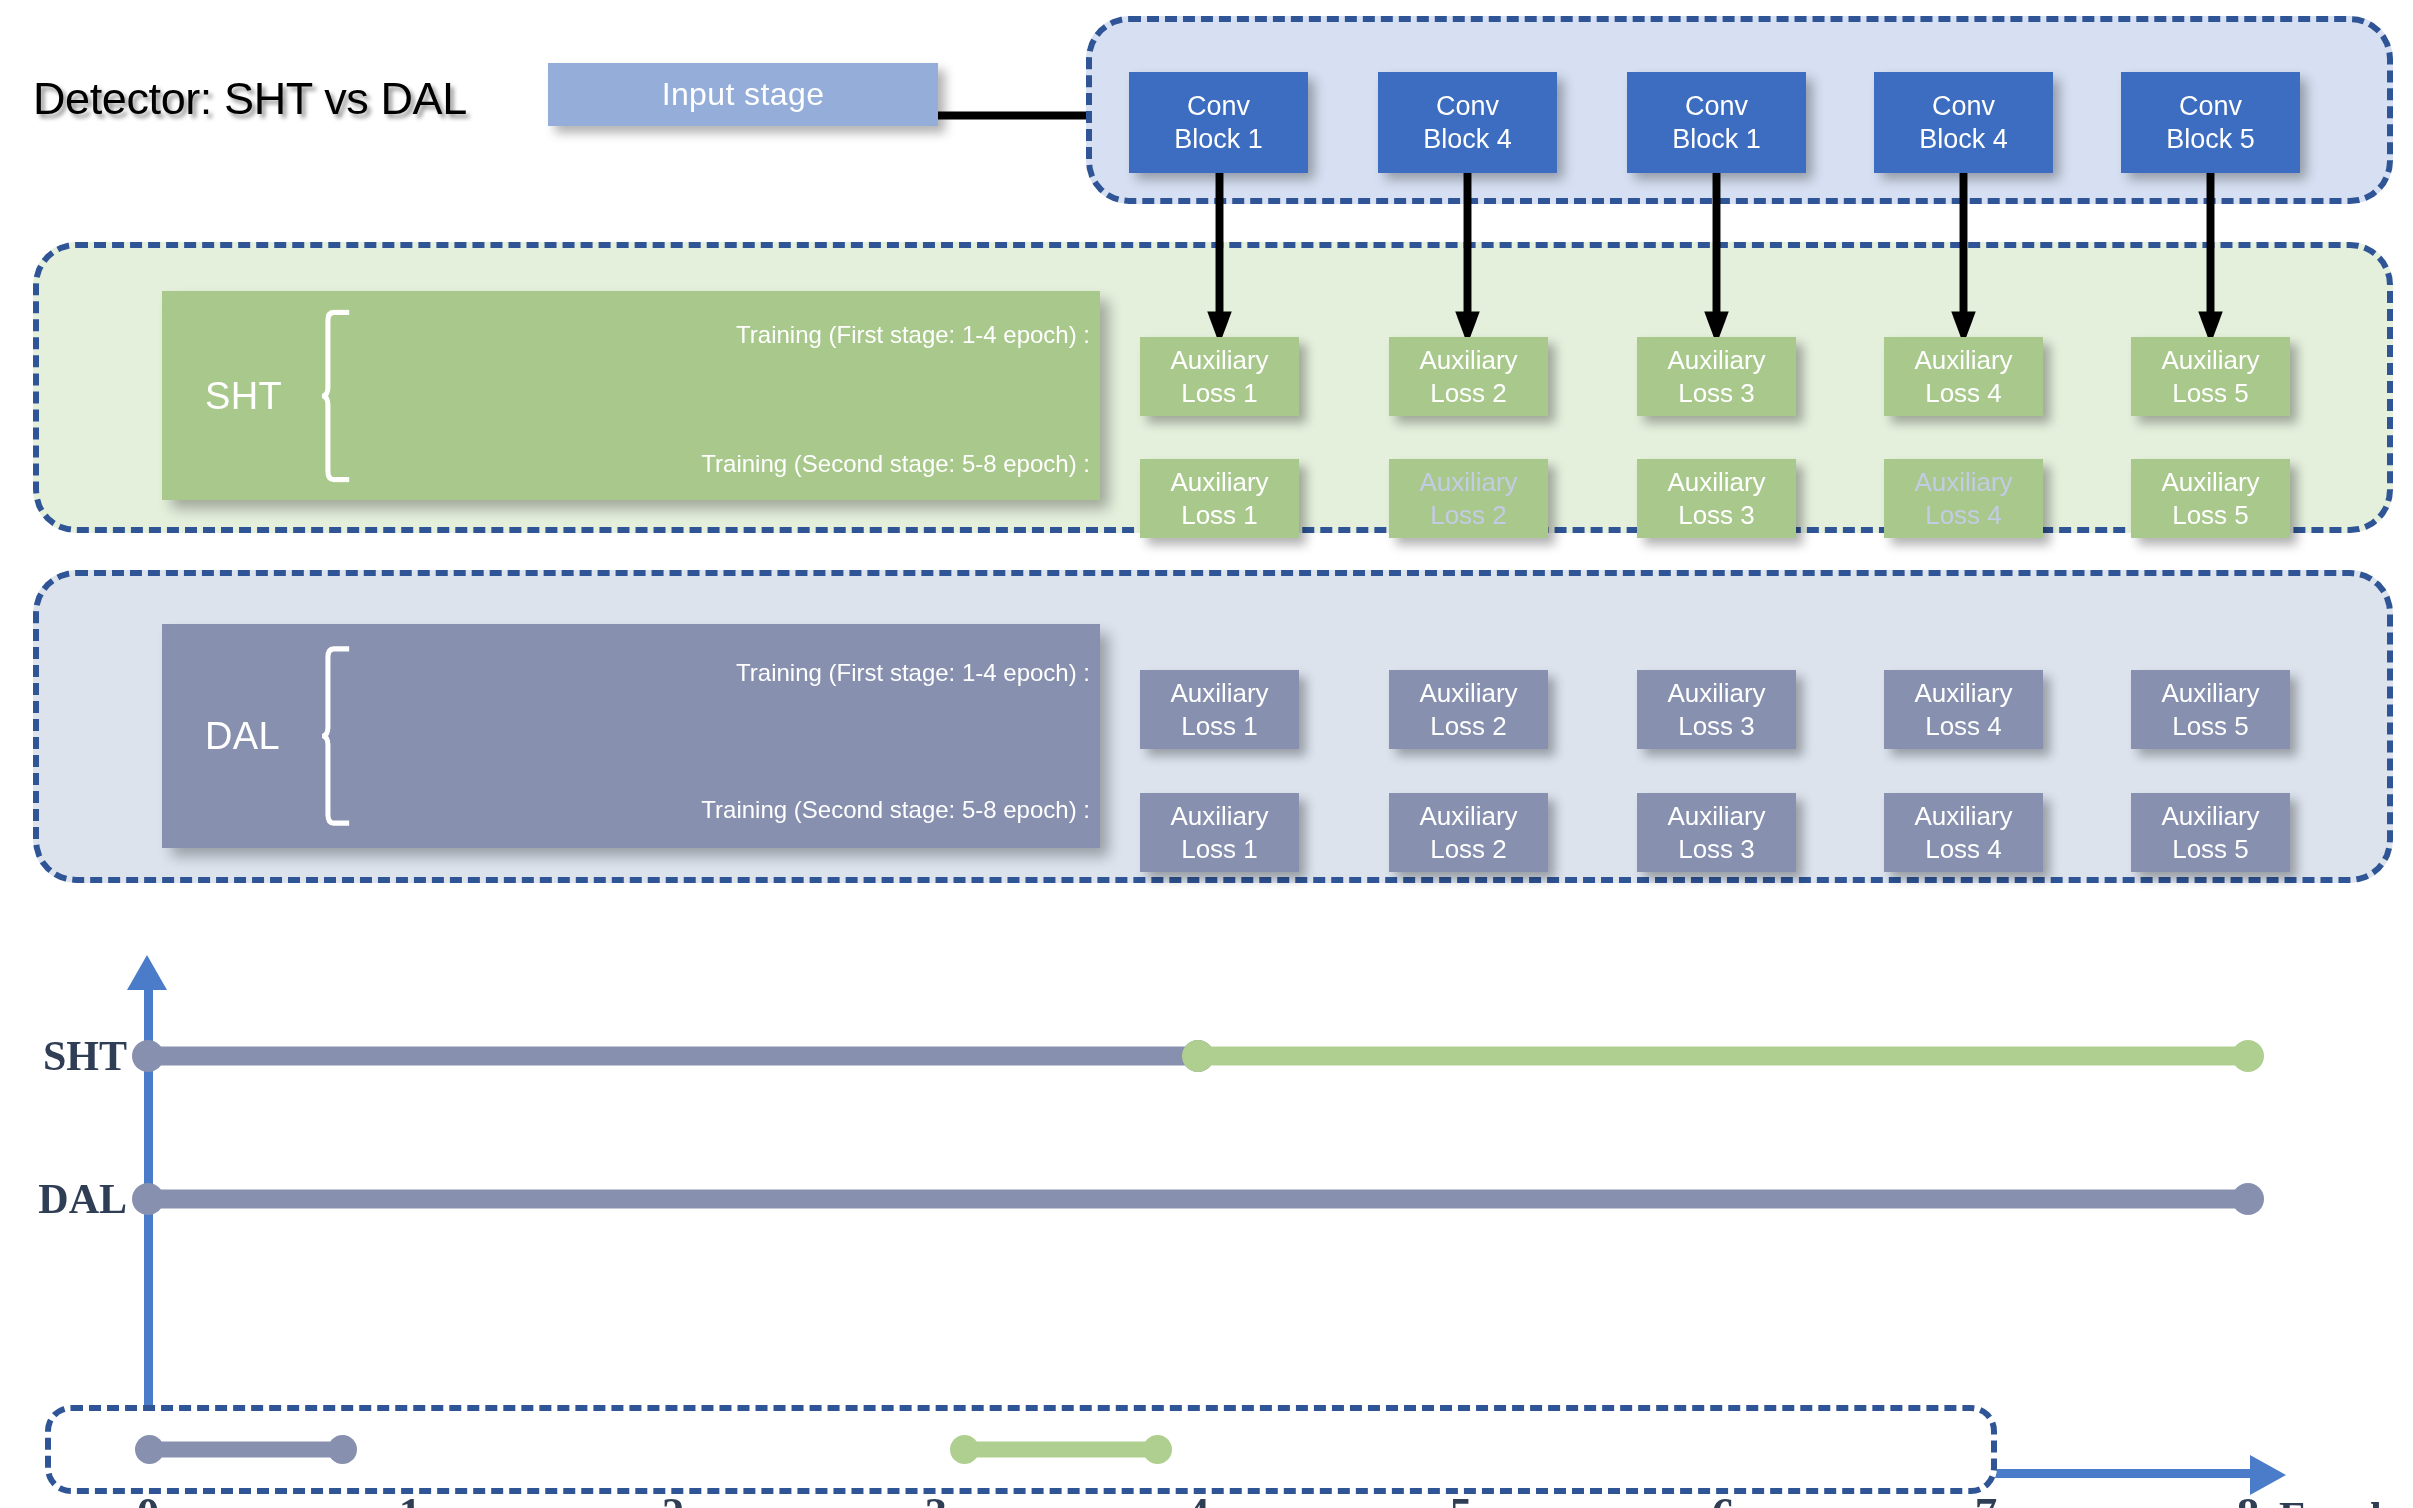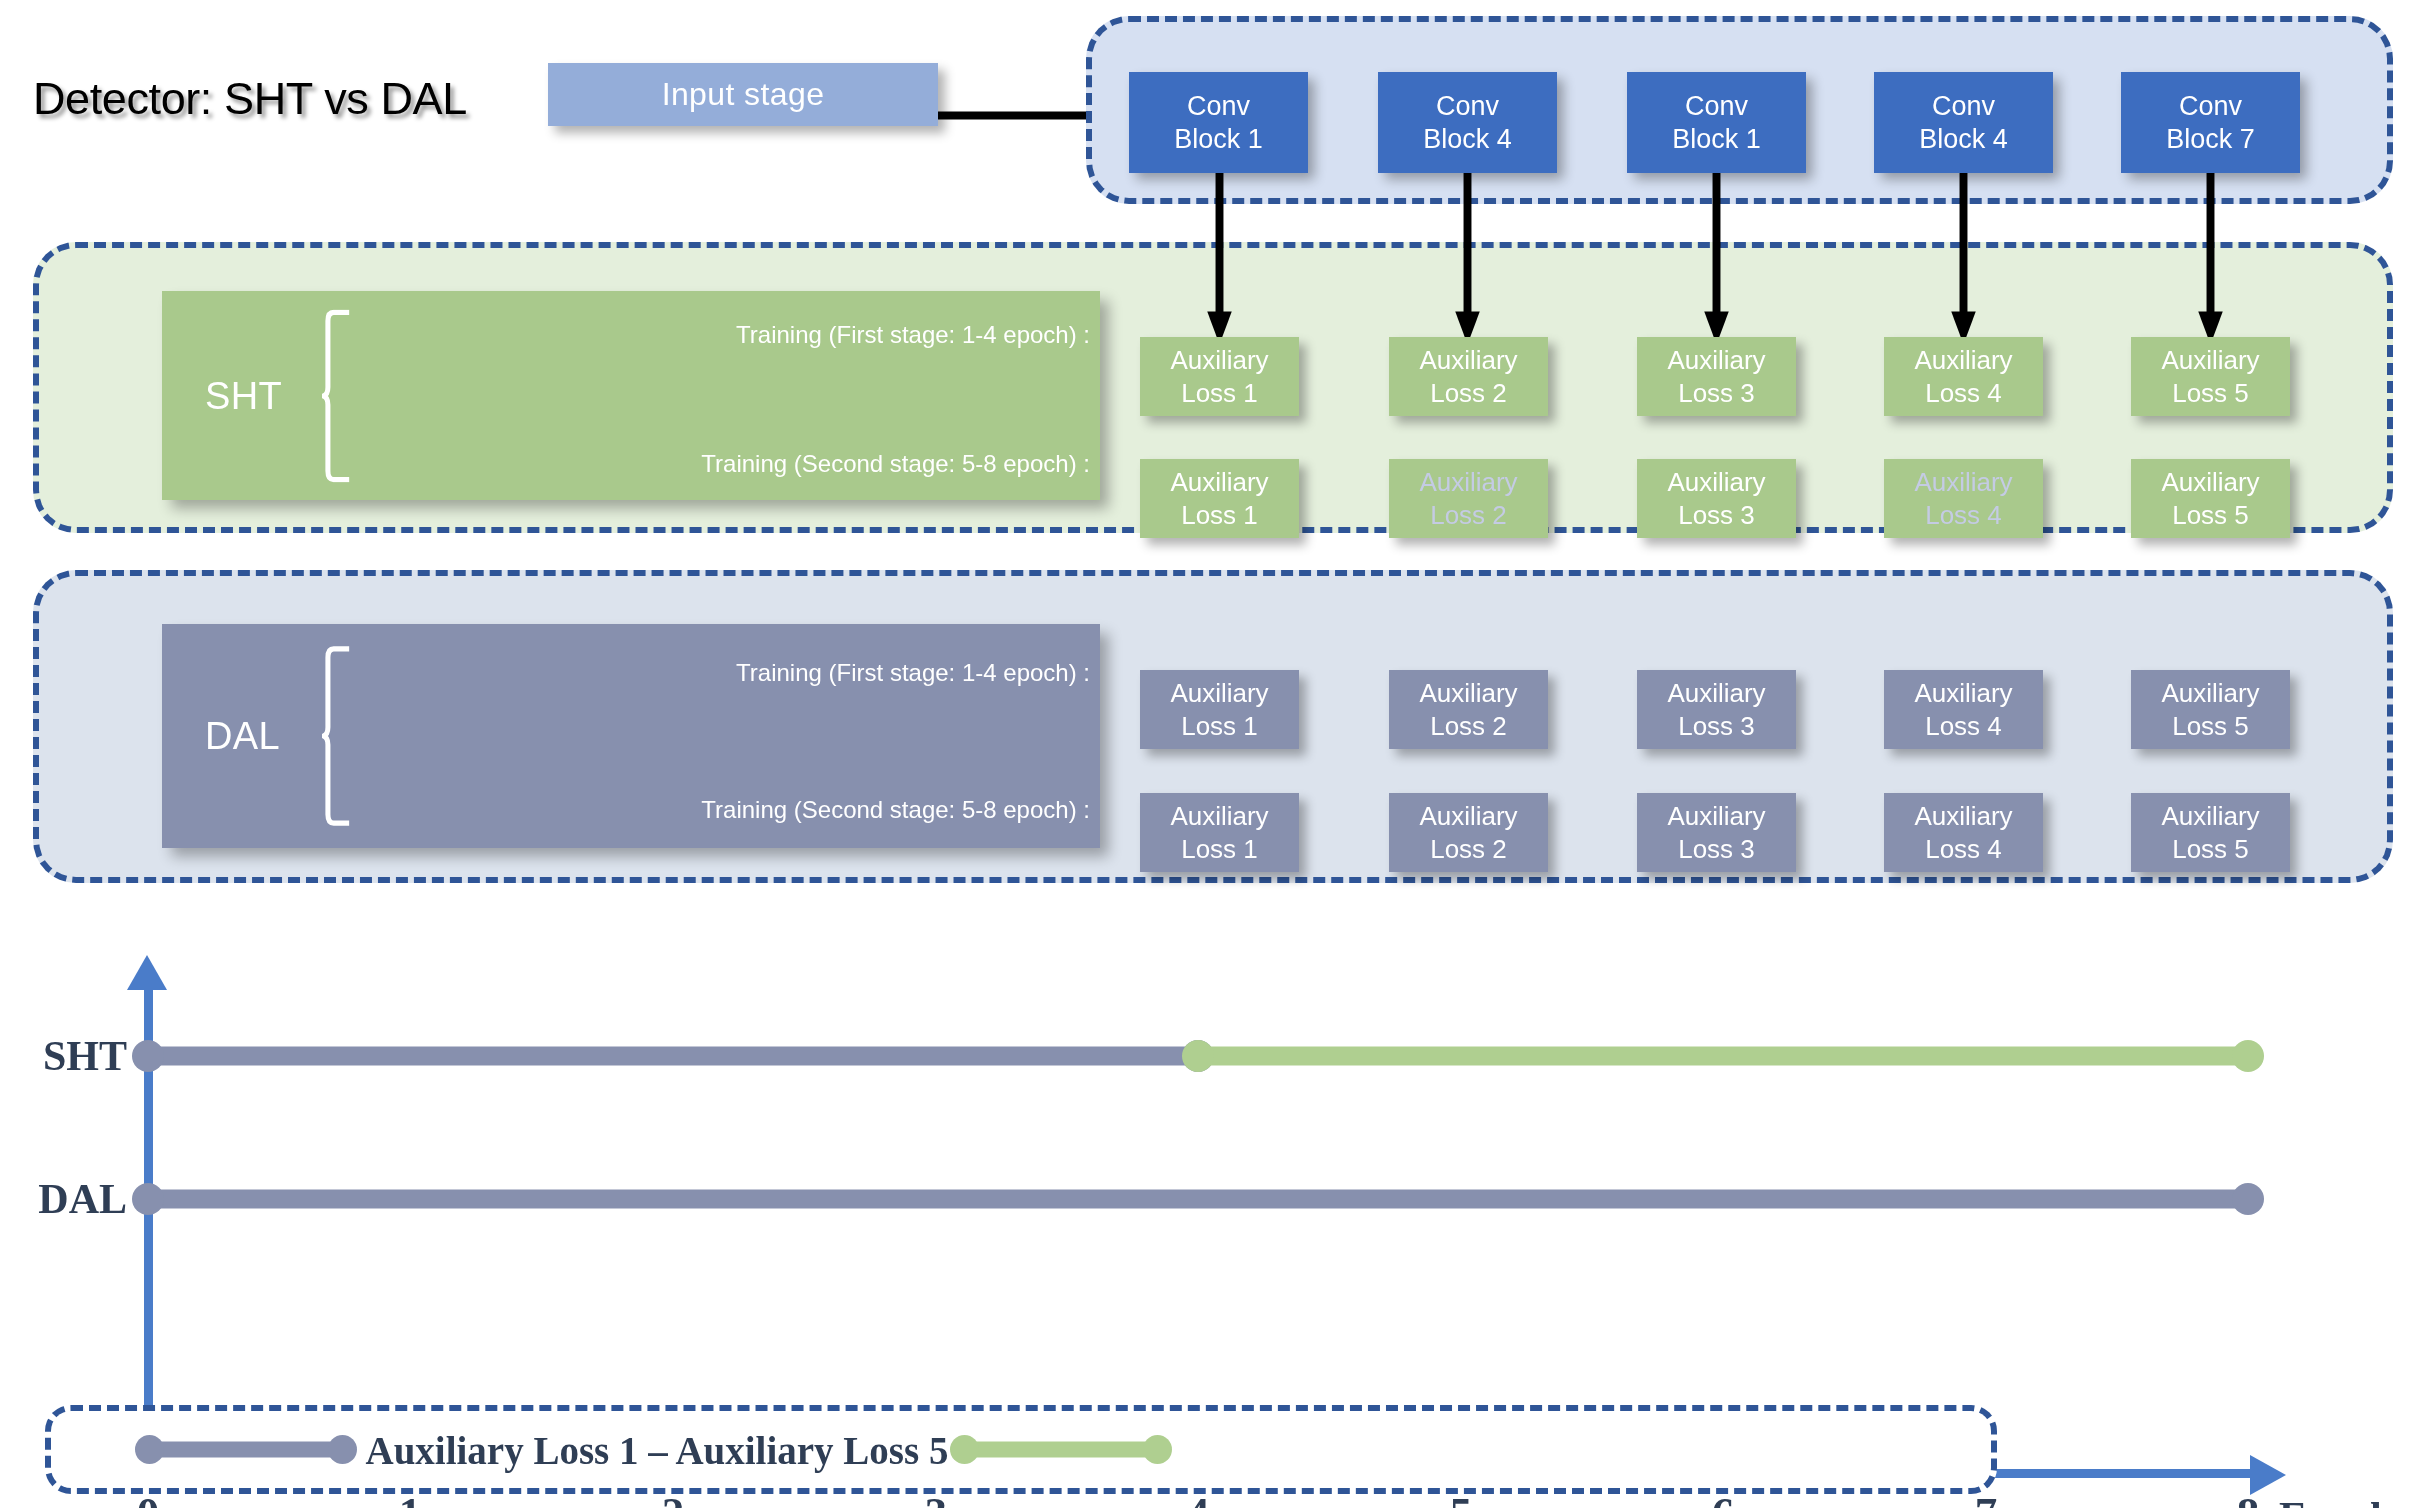--- a/index.html
+++ b/index.html
@@ -163,21 +163,21 @@
     <div class="abs conv-block" style="left: 541px;">
       <span>Conv</span>
       <span>Block 1</span>
     </div>
     <div class="abs conv-block" style="left: 788px;">
       <span>Conv</span>
       <span>Block 4</span>
     </div>
     <div class="abs conv-block" style="left: 1035px;">
       <span>Conv</span>
-      <span>Block 7</span>
+      <span>Block 5</span>
     </div>
   </div>
 
 <div class="abs group" id="sht-group">
   <div class="stage-panel" id="sht-panel">
     <div class="panel-tag">SHT</div>
     <svg class="brace" width="32" height="173" viewBox="0 0 44 240" xmlns="http://www.w3.org/2000/svg">
       <path d="M34 4 L16 4 Q8 4 8 16 L8 108 Q8 118 2 120 Q8 122 8 132 L8 224 Q8 236 16 236 L34 236" fill="none" stroke="#ffffff" stroke-width="7" stroke-linecap="square"></path>
     </svg>
     <div class="stage-line first">Training (First stage: 1-4 epoch) :</div>
@@ -331,21 +331,20 @@
     <div class="tick-label" style="left: 2248px; top: 593px;">8</div>
   </div>
 
 <div class="abs group" id="legend-group">
     <div class="legend-item" style="left: 87px;">
       <div class="legend-swatch">
         <div class="bar" style="background:#8790AE"></div>
         <div class="cap l" style="background:#8790AE"></div>
         <div class="cap r" style="background:#8790AE"></div>
       </div>
-      <div class="legend-text">Auxiliary Loss 1 – Auxiliary Loss 5</div>
     </div>
     <div class="legend-item" style="left: 902px;">
       <div class="legend-swatch">
         <div class="bar" style="background:#AFCF90"></div>
         <div class="cap l" style="background:#AFCF90"></div>
         <div class="cap r" style="background:#AFCF90"></div>
       </div>
     </div>
   </div>
 

